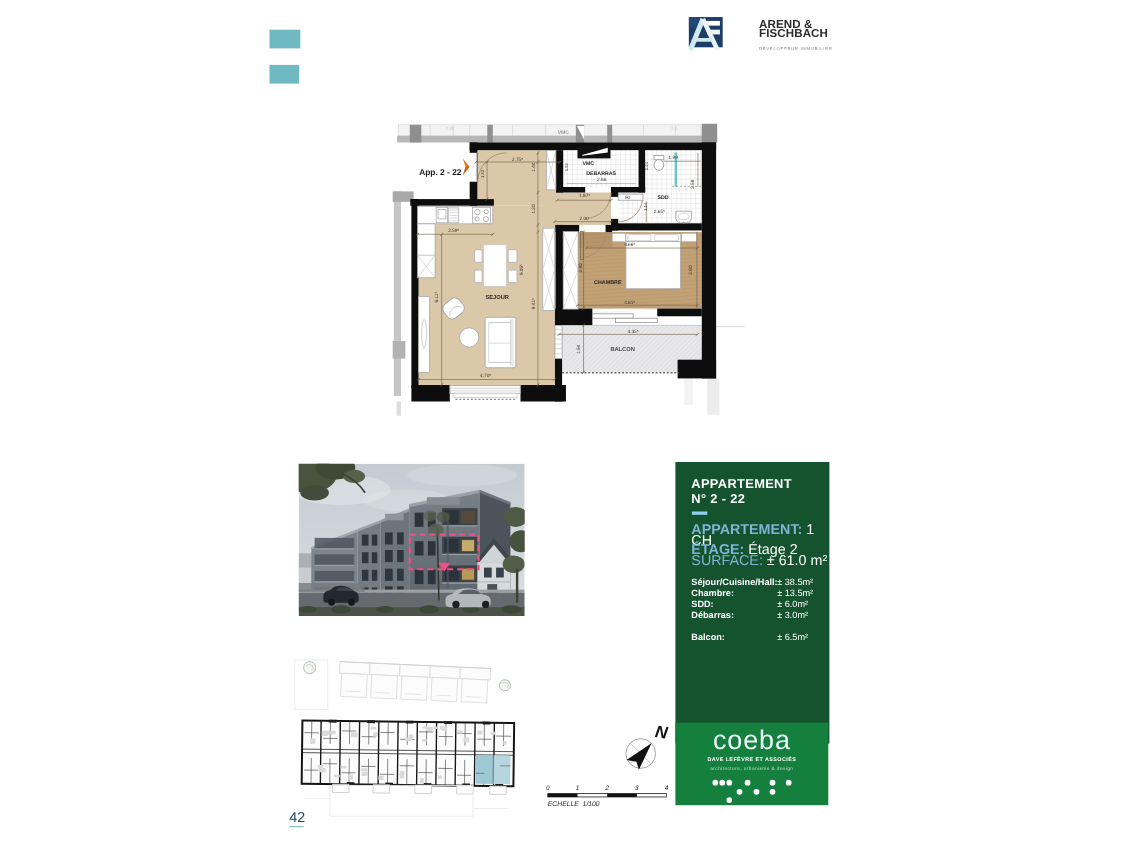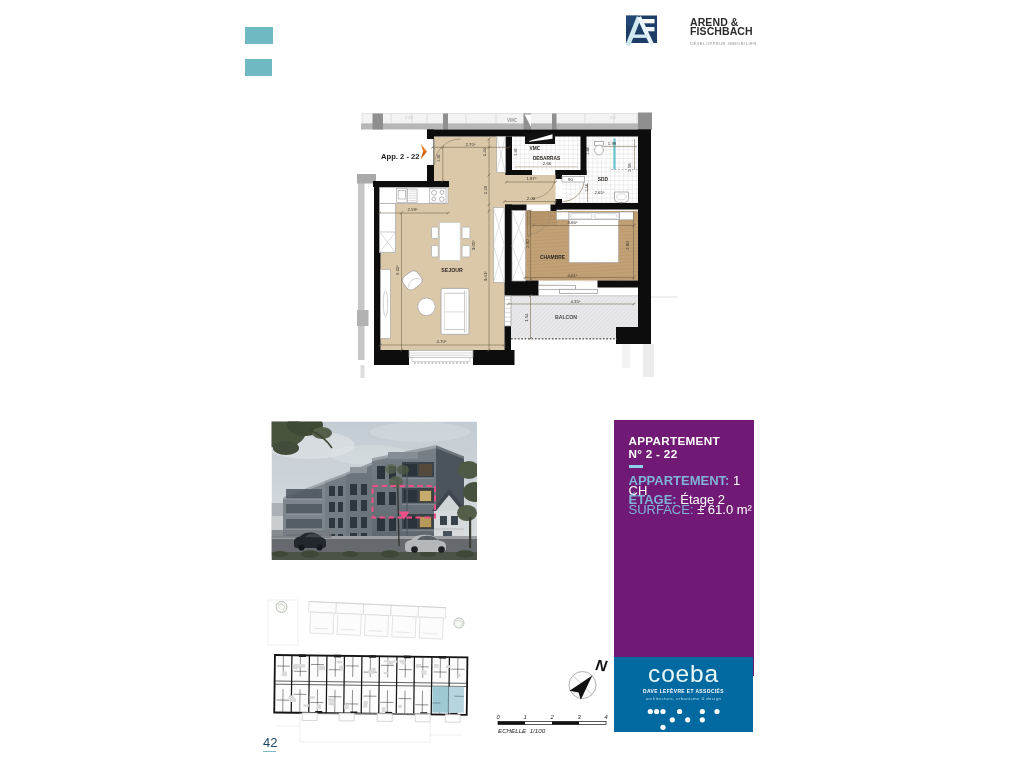--- a/index.html
+++ b/index.html
@@ -860,31 +860,43 @@
 <text x="498" y="718.5">0</text>
 <text x="525" y="718.5">1</text>
 <text x="552" y="718.5">2</text>
 <text x="579" y="718.5">3</text>
 <text x="606" y="718.5">4</text>
 </g>
 <text x="498" y="732.5" font-size="6.2" font-style="italic" fill="#222">ECHELLE&nbsp;&nbsp;1/100</text>
 </g>
   </svg>
 
-  <div class="abs" style="left:614px;top:419.5px;width:139.5px;height:256px;background:#701a75;color:#fff;">
+  <div class="abs" style="left:614px;top:419.5px;width:139.5px;height:256px;background:#14532d;color:#fff;">
     <div style="margin:14px 0 0 14.5px;font-size:11.7px;font-weight:bold;letter-spacing:0.3px;line-height:13.3px;">APPARTEMENT<br>N° 2 - 22</div>
     <div style="margin:5px 0 0 14.5px;width:14px;height:2.8px;background:#8fd0ee;"></div>
     <div style="margin:8px 0 0 14.5px;font-size:13px;line-height:9.8px;">
       <span style="color:#7fb3d8;font-weight:bold;">APPARTEMENT:</span> 1 CH<br>
       <span style="color:#7fb3d8;font-weight:bold;margin-top:47px;">ÉTAGE:</span> Étage 2<br>
       <span style="color:#7fb3d8;font-weight:normal;">SURFACE:</span> ± 61.0 m²
     </div>
+    <div style="margin:9px 0 0 14.5px;font-size:8.3px;line-height:10px;position:relative;">
+      <div><b>Séjour/Cuisine/Hall:</b></div>
+      <div><b>Chambre:</b></div>
+      <div><b>SDD:</b></div>
+      <div><b>Débarras:</b></div>
+      <div style="margin-top:10px;"><b>Balcon:</b></div>
+      <div style="position:absolute;left:78px;top:0;">± 38.5m²</div>
+      <div style="position:absolute;left:78px;top:10px;">± 13.5m²</div>
+      <div style="position:absolute;left:78px;top:20px;">± 6.0m²</div>
+      <div style="position:absolute;left:78px;top:30px;">± 3.0m²</div>
+      <div style="position:absolute;left:78px;top:50px;">± 6.5m²</div>
+    </div>
   </div>
 
-  <div class="abs" style="left:614px;top:656.5px;width:139px;height:75.5px;background:#0369a1;text-align:center;color:#fff;">
+  <div class="abs" style="left:614px;top:656.5px;width:139px;height:75.5px;background:#15803d;text-align:center;color:#fff;">
     <div style="font-size:24.5px;margin-top:3px;letter-spacing:0.8px;color:#e9f8f8;">coeba</div>
     <div style="font-size:4.9px;font-weight:bold;letter-spacing:0.4px;margin-top:1.5px;color:#ffffff;">DAVE LEFÈVRE ET ASSOCIÉS</div>
     <div style="font-size:4.3px;letter-spacing:0.4px;margin-top:1.8px;color:rgba(255,255,255,0.72);">architecture, urbanisme &amp; design</div>
     <svg width="139" height="28" viewBox="0 0 139 28" style="display:block;position:absolute;left:0;top:48px;">
       <g fill="#ffffff">
         <circle cx="36.3" cy="6.5" r="2.6"></circle>
           <circle cx="42.6" cy="6.5" r="2.6"></circle>
           <circle cx="49" cy="6.5" r="2.6"></circle>
         <circle cx="65.6" cy="6.5" r="2.6"></circle>
           <circle cx="88.3" cy="6.5" r="2.6"></circle>

